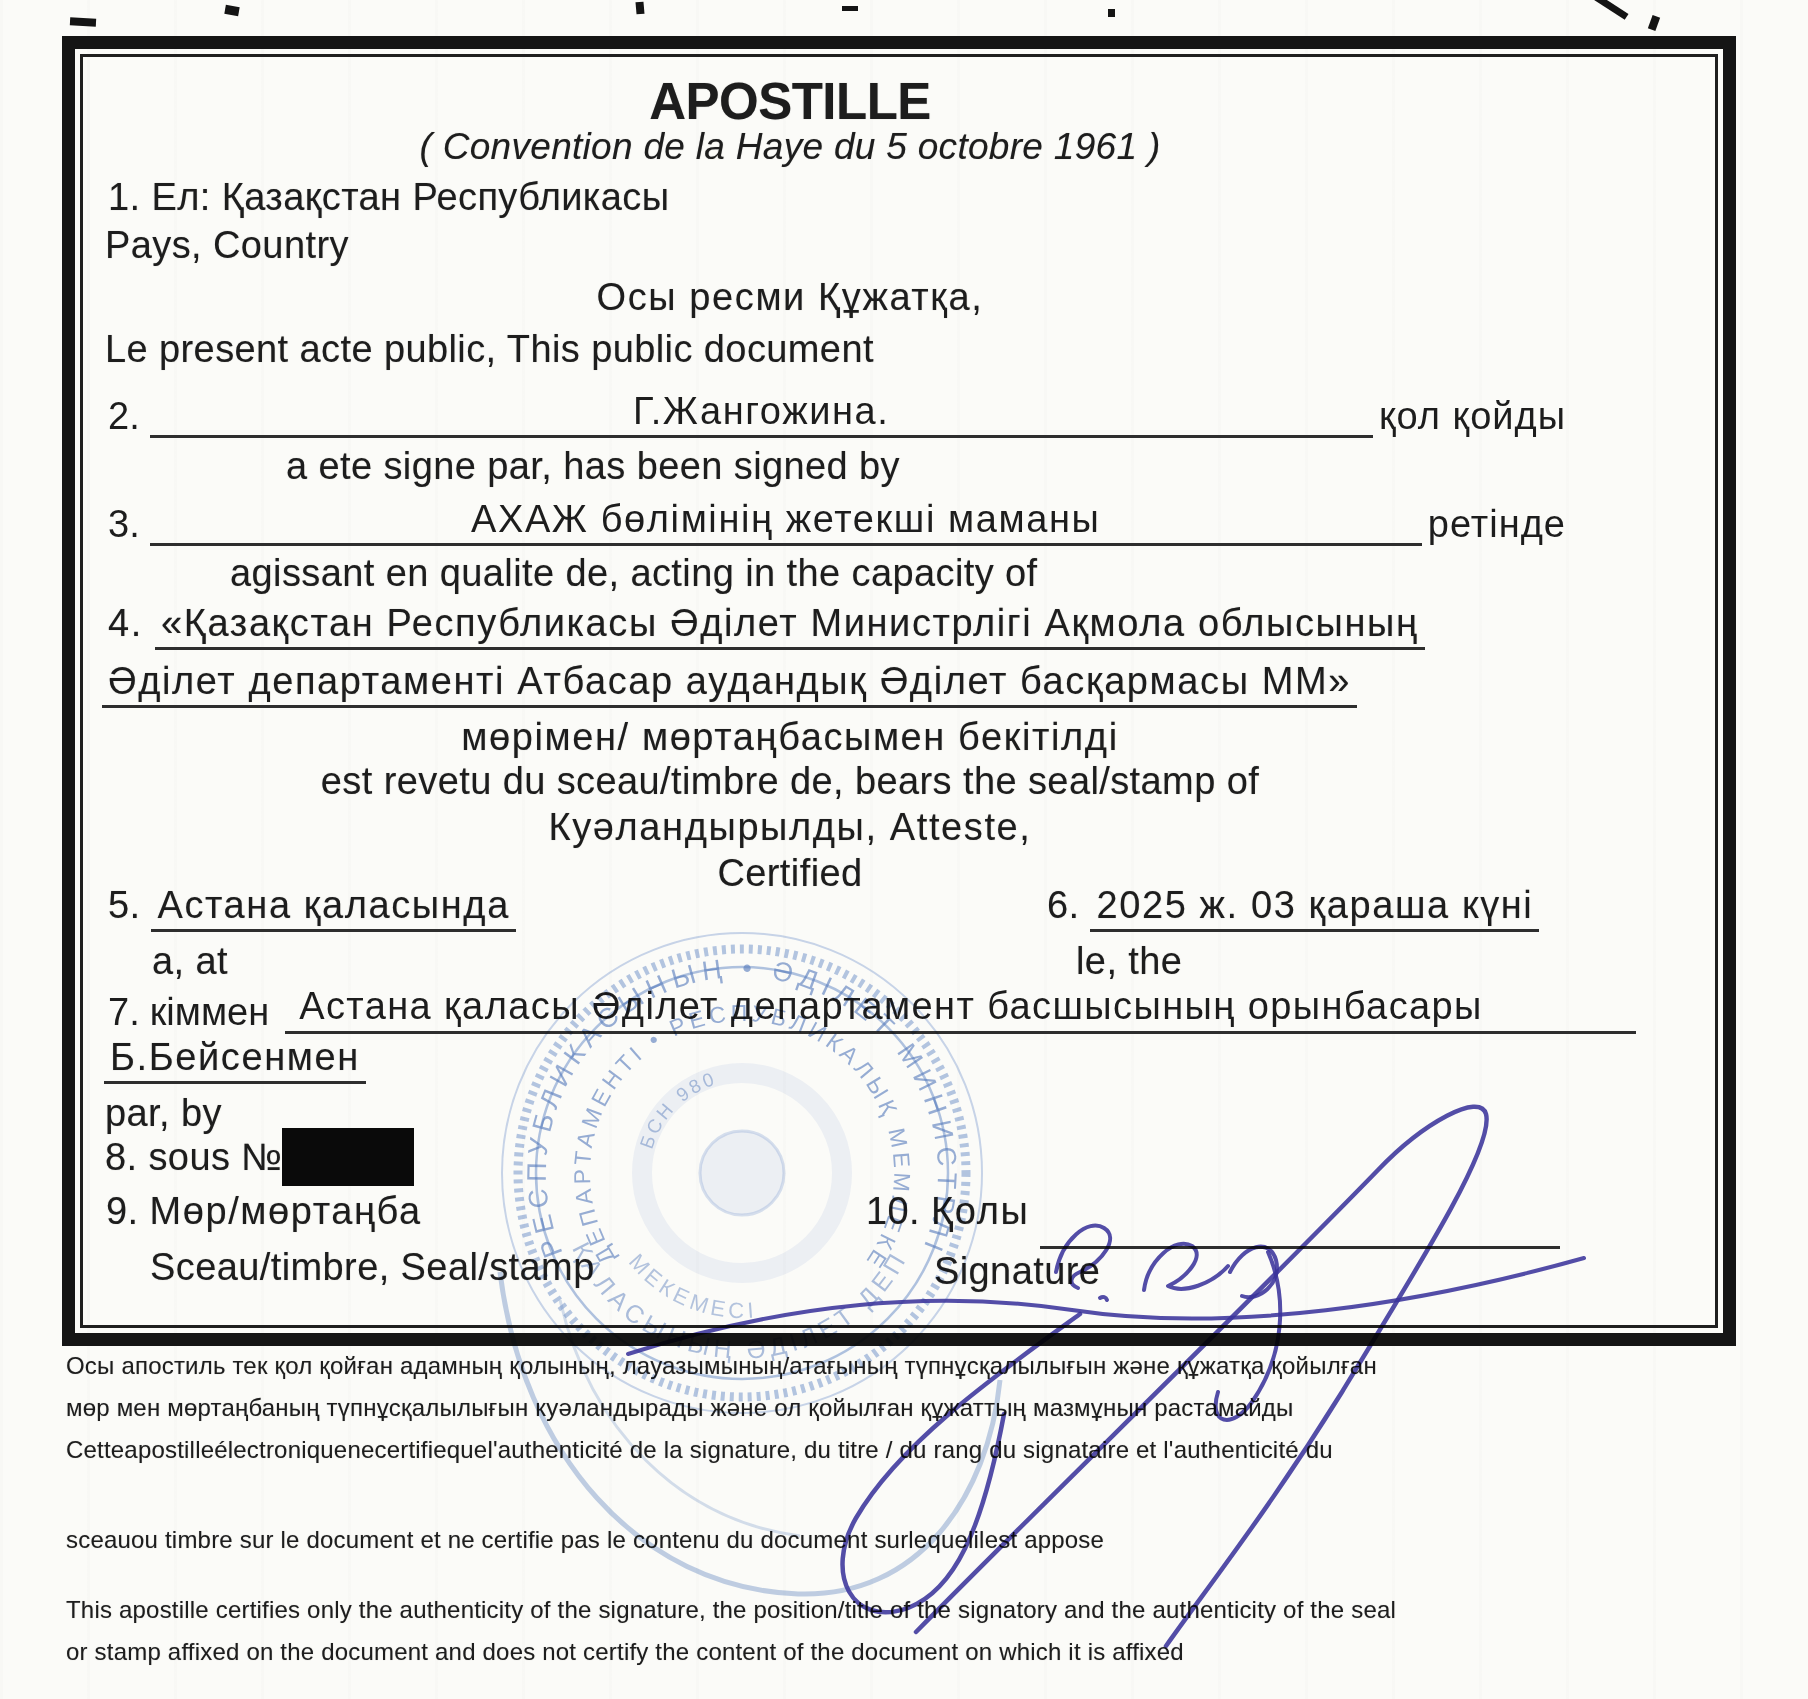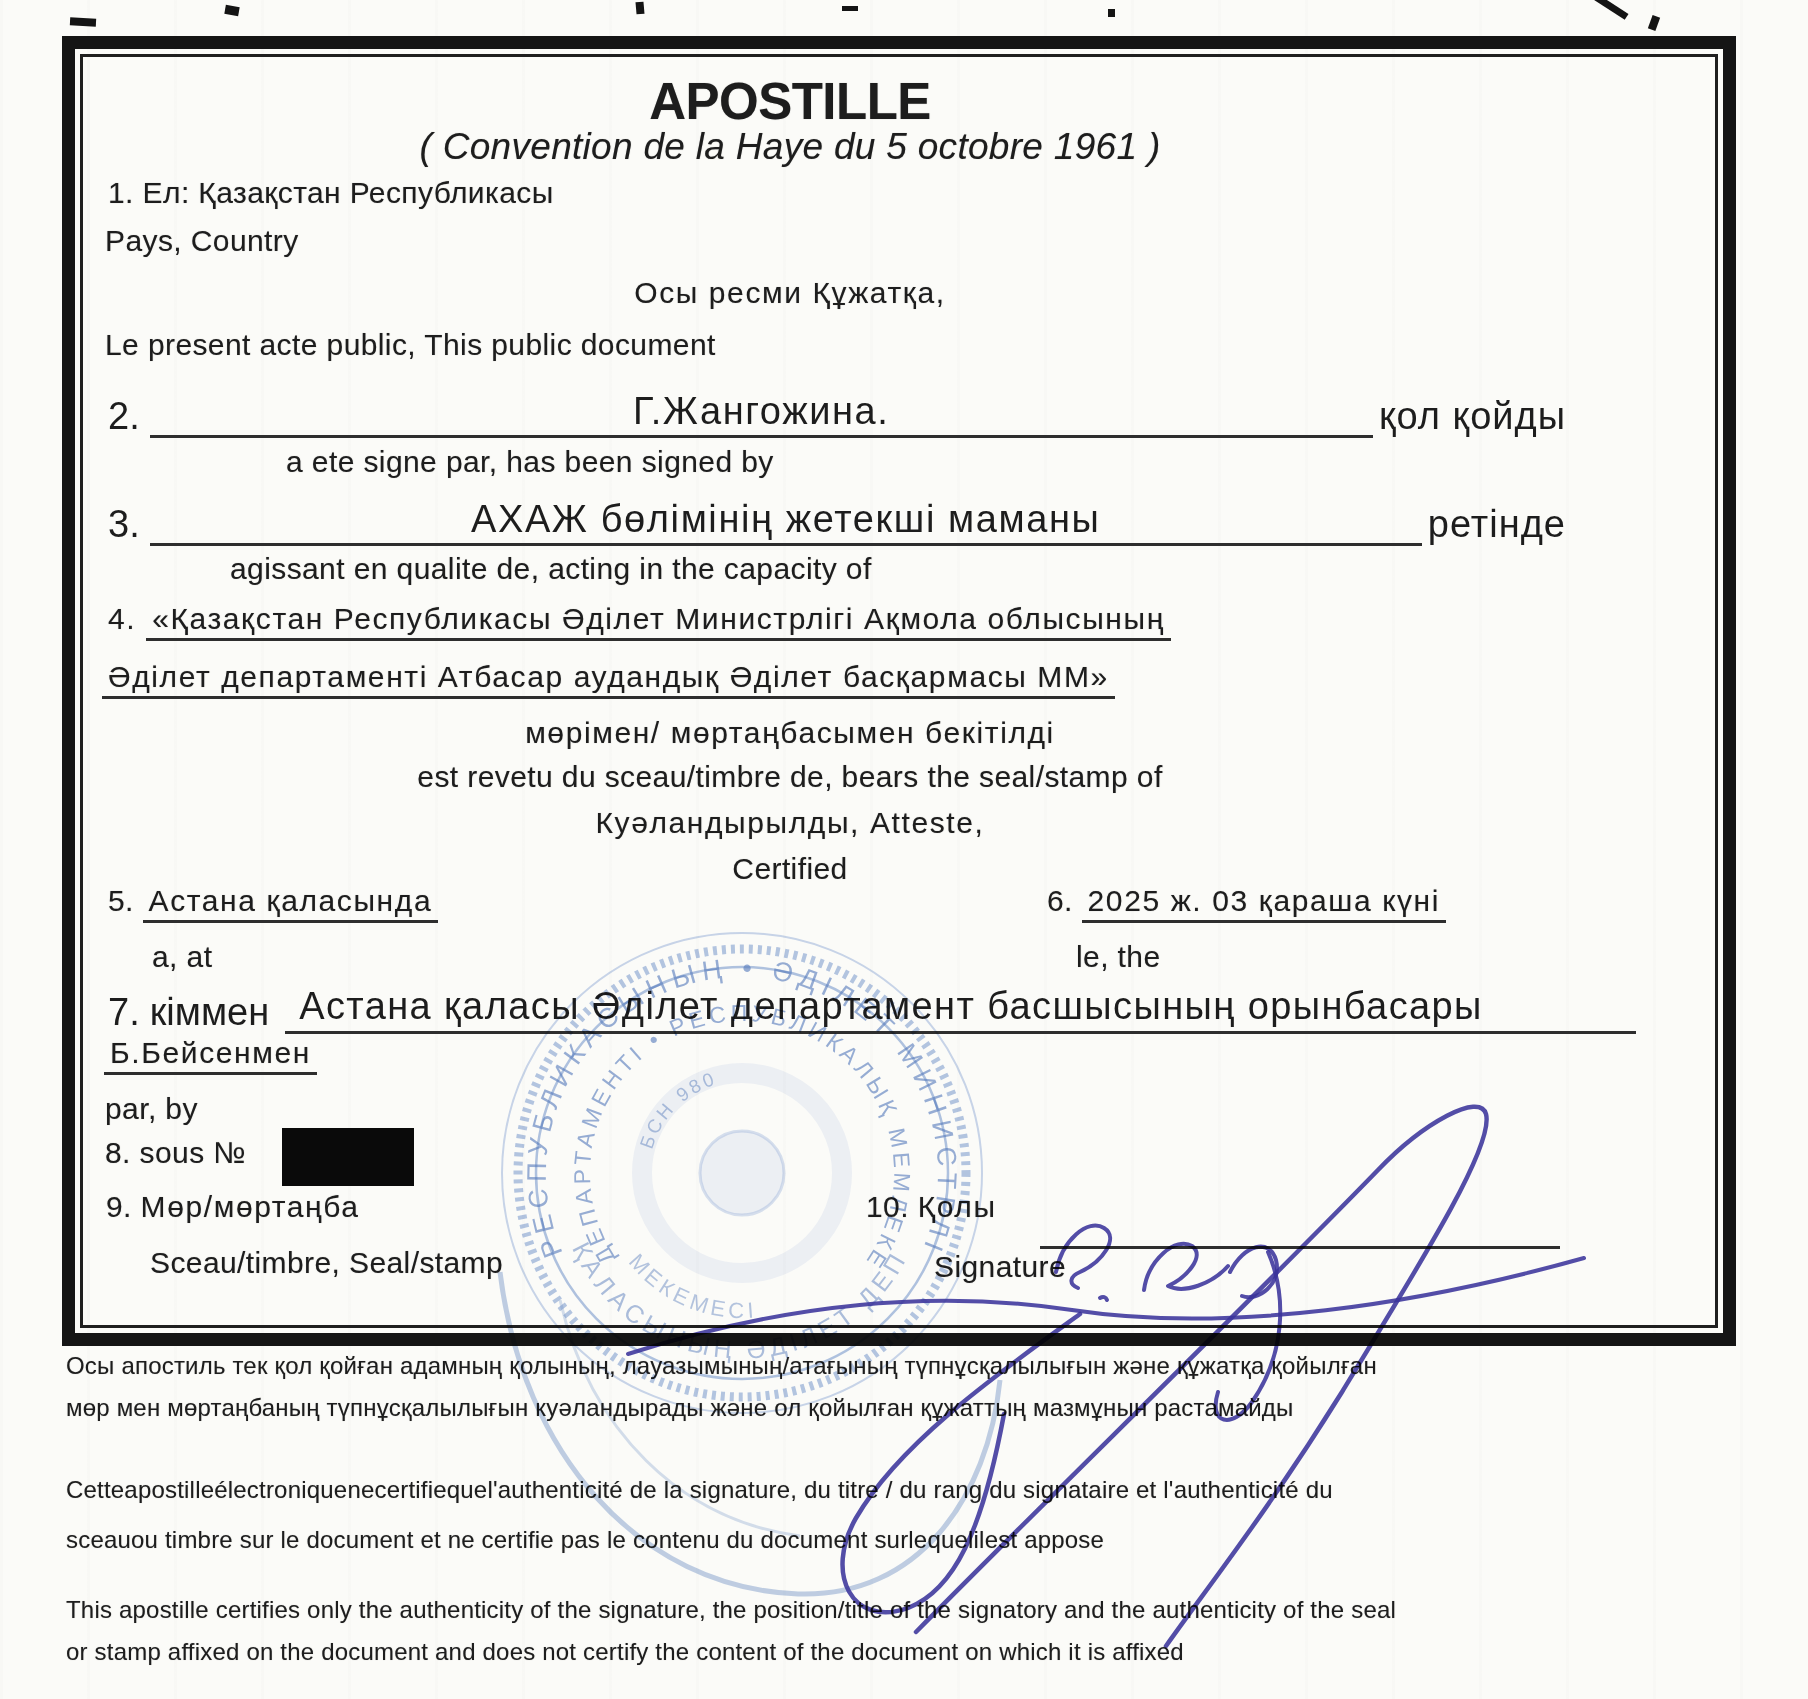--- a/index.html
+++ b/index.html
@@ -9,21 +9,21 @@
     font-family:"Liberation Sans",sans-serif;color:#1d1d1d;
   }
   .page::before{
     content:"";position:absolute;inset:0;pointer-events:none;
     background:repeating-linear-gradient(90deg,rgba(0,0,0,.012) 0 3px,transparent 3px 87px);
   }
   
   .frame-outer{position:absolute;left:62px;top:36px;width:1648px;height:1284px;border:13px solid #151515;}
   .frame-inner{position:absolute;left:5px;top:5px;right:5px;bottom:5px;border:3px solid #1f1f1f;}
   
-  .t{position:absolute;white-space:nowrap;font-size:30px;letter-spacing:.4px;
+  .t{position:absolute;white-space:nowrap;font-size:38px;letter-spacing:.4px;
      text-shadow:0 0 1px rgba(35,35,35,.35);}
   .ctr{text-align:center;left:110px;width:1360px;}
   .title{font-size:51px;font-weight:bold;letter-spacing:-0.5px;}
   .subtitle{font-size:37px;font-style:italic;letter-spacing:.3px;}
   .kk{letter-spacing:1.6px;}
   .u{border-bottom:3.5px solid #2e2e2e;padding:0 6px 3px 6px;}
   .row{position:absolute;display:flex;align-items:flex-end;}
   .num{font-size:38px;margin-right:10px;}
   .fillline{flex:1;display:flex;justify-content:center;align-items:flex-end;
             border-bottom:3.5px solid #2e2e2e;align-self:stretch;}
@@ -133,21 +133,21 @@
 
   <div class="t" style="left:866px;top:1190px;">
     <span>10.</span>
     <span class="kk">Қолы</span>
   </div>
   <div class="sig-underline" style="left:1040px;top:1204px;width:520px;height:42px;"></div>
   <div class="t" style="left:934px;top:1250px;">Signature</div>
 
   <div class="fp" style="left:66px;top:1352px;">Осы апостиль тек қол қойған адамның қолының, лауазымының/атағының түпнұсқалылығын және құжатқа қойылған</div>
   <div class="fp" style="left:66px;top:1394px;">мөр мен мөртаңбаның түпнұсқалылығын куәландырады және ол қойылған құжаттың мазмұнын растамайды</div>
-  <div class="fp" style="left:66px;top:1476px;">Cetteapostilleélectroniquenecertifiequel'authenticité  de  la  signature,  du  titre  /  du  rang  du  signataire  et  l'authenticité  du</div>
+  <div class="fp" style="left:66px;top:1436px;">Cetteapostilleélectroniquenecertifiequel'authenticité  de  la  signature,  du  titre  /  du  rang  du  signataire  et  l'authenticité  du</div>
   <div class="fp" style="left:66px;top:1526px;">sceauou timbre sur le document et ne certifie pas le contenu du document surlequelilest appose</div>
   <div class="fp" style="left:66px;top:1596px;">This apostille certifies only the authenticity of the signature, the position/title of the signatory and the authenticity of the seal</div>
   <div class="fp" style="left:66px;top:1638px;">or stamp affixed on the document and does not certify the content of the document on which it is affixed</div>
 
   <svg class="overlay" width="1808" height="1699" viewBox="0 0 1808 1699">
     <defs>
       <path id="arcO" d="M563,1253 A196,196 0 1 1 921,1253"></path>
       <path id="arcOB" d="M572,1248 A186,186 0 0 0 912,1248"></path>
       <path id="arcI" d="M616,1258 A152,152 0 1 1 868,1258"></path>
       <path id="arcIB" d="M628,1262 A144,144 0 0 0 856,1262"></path>

